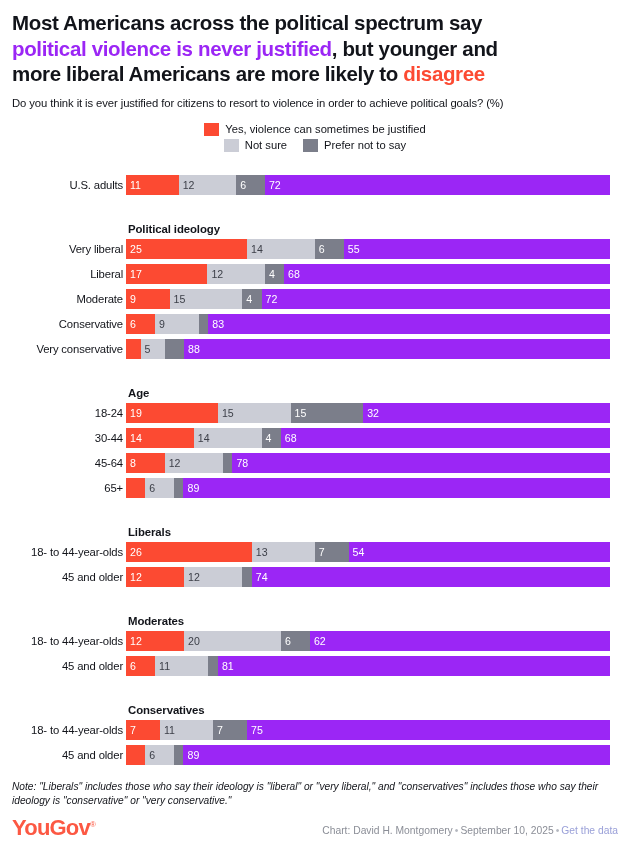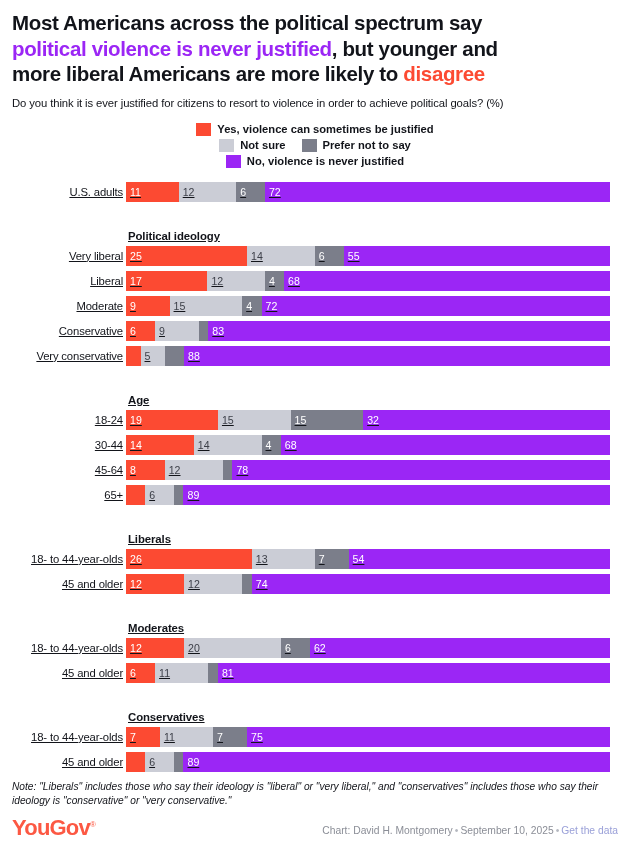--- a/index.html
+++ b/index.html
@@ -41,41 +41,39 @@
     margin-top: 12px;
     display: flex;
     flex-direction: column;
     align-items: center;
     gap: 3px;
   }
   .legend-row {
     display: flex;
     align-items: center;
     gap: 16px;
-    font-weight: bold;
   }
   .legend-item {
     display: flex;
     align-items: center;
     gap: 6px;
     font-size: 11.2px;
     color: #12141a;
     white-space: nowrap;
   }
   .legend-swatch {
     width: 15px;
     height: 13px;
     flex: 0 0 auto;
   }
 
   
   .chart {
-    margin-top: 14px;
+    margin-top: 23px;
     position: relative;
-    text-decoration: underline;
   }
   .group { margin-bottom: 0; }
   .group-gap { height: 23px; }
 
   .group-title {
     font-size: 11.4px;
     font-weight: bold;
     color: #12141a;
     margin-left: 128px;
     margin-bottom: 4px;
@@ -191,26 +189,20 @@
   <div class="legend-row">
     <div class="legend-item">
       <span class="legend-swatch" style="background:#CBCDD6"></span>
       <span>Not sure</span>
     </div>
     <div class="legend-item">
       <span class="legend-swatch" style="background:#7B7E8A"></span>
       <span>Prefer not to say</span>
     </div>
   </div>
-  <div class="legend-row">
-    <div class="legend-item">
-      <span class="legend-swatch" style="background:#9B26F5"></span>
-      <span>No, violence is never justified</span>
-    </div>
-  </div>
 </div>
 
 <div class="chart" id="chart-root">
     <div class="group">
       <div class="row">
         <div class="row-label">U.S. adults</div>
         <div class="bar">
           <div class="seg yes" style="width: 10.8911%;">
             <span>11</span>
           </div>

